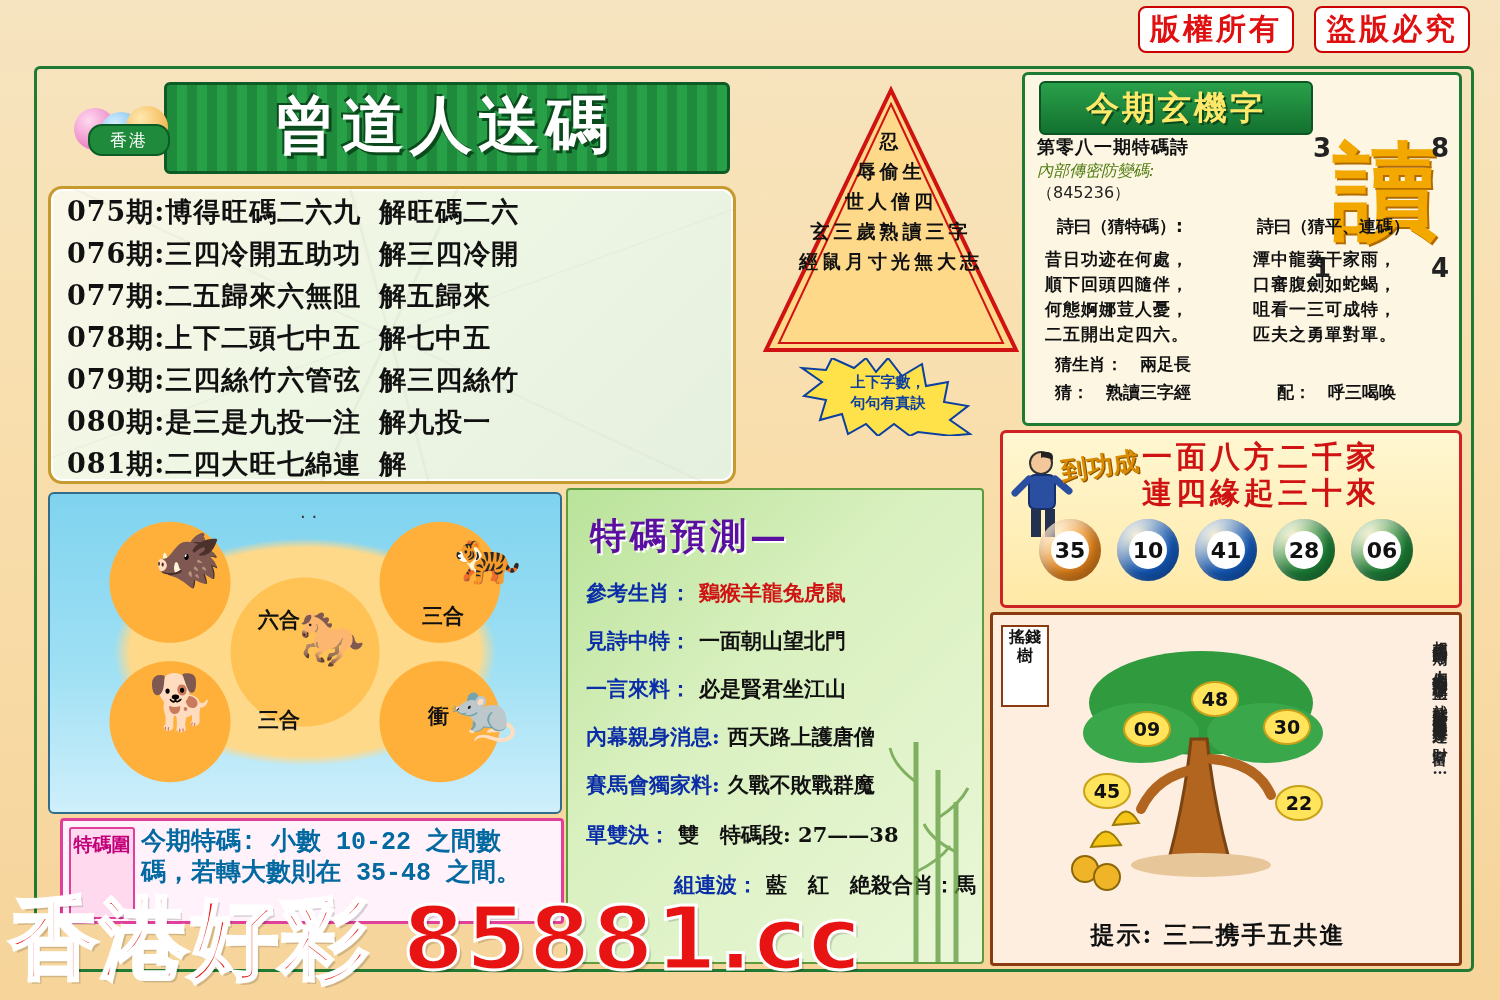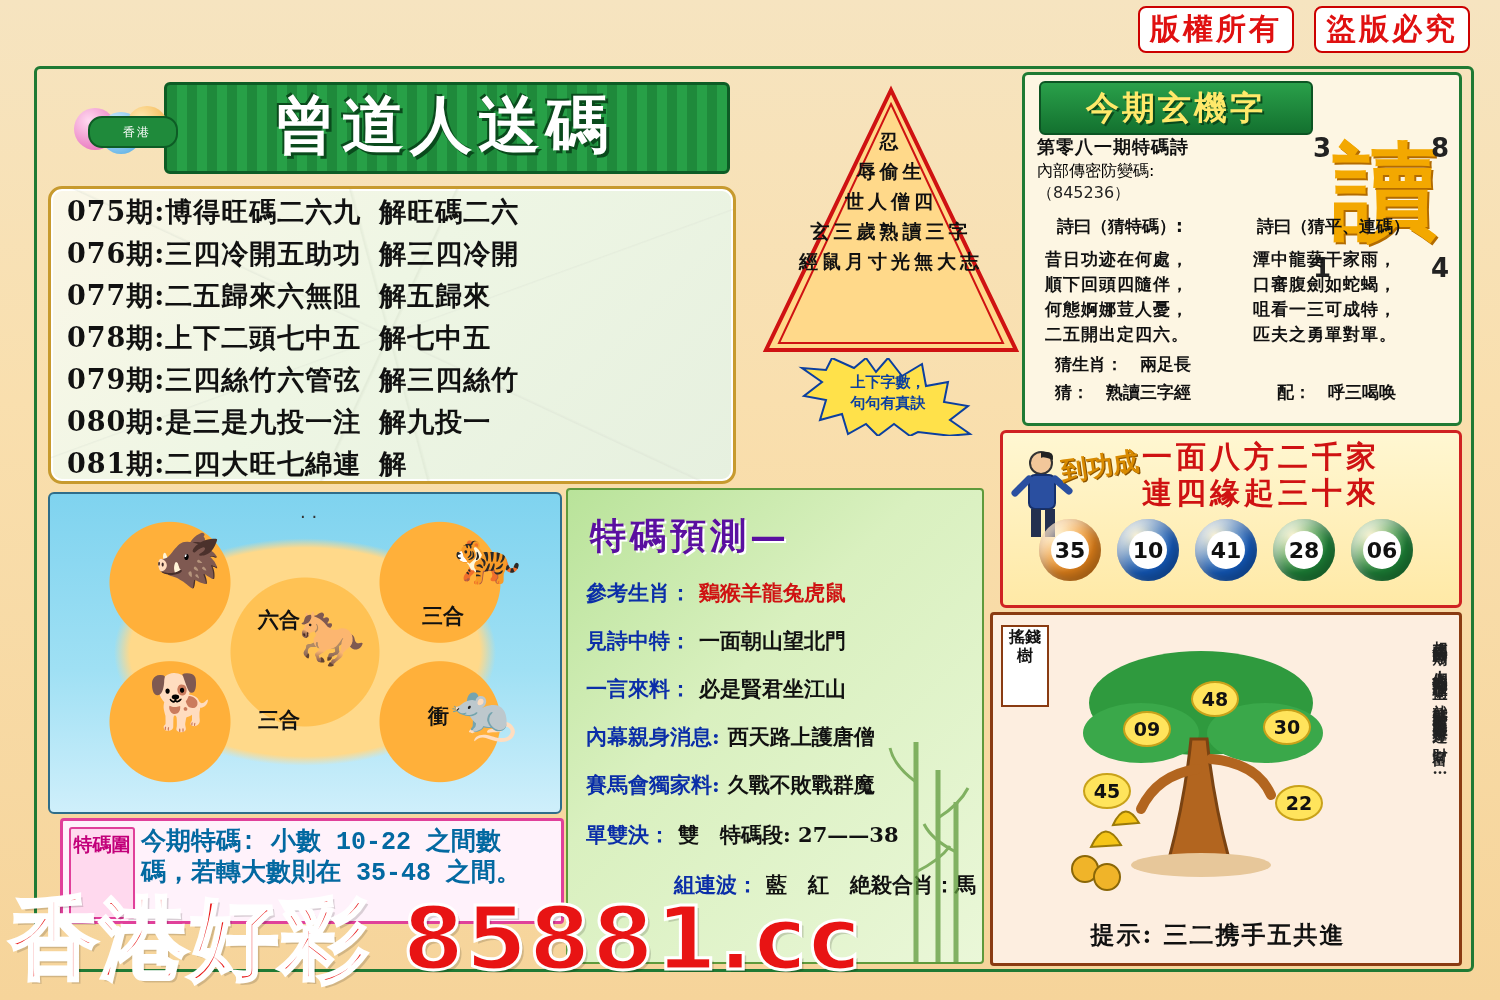--- a/index.html
+++ b/index.html
@@ -47,25 +47,24 @@
     font-family:"DejaVu Sans","Liberation Sans",sans-serif;
   }
   .hk-badge{
     position:absolute;left:30px;top:24px;width:110px;height:56px;
   }
   .hk-ball{position:absolute;width:42px;height:42px;border-radius:50%;}
   .hk-ball.b1{left:0;top:8px;background:radial-gradient(circle at 35% 30%,#ffd9f0,#e35fb2);}
   .hk-ball.b2{left:26px;top:12px;background:radial-gradient(circle at 35% 30%,#d7f0ff,#4aa6e0);}
   .hk-ball.b3{left:52px;top:6px;background:radial-gradient(circle at 35% 30%,#ffe9b0,#f0a22e);}
   .hk-text{
-    position:absolute;left:14px;top:16px;width:78px;height:28px;
-    background:#1f8a3b;border-radius:14px;color:#fff;font-size:12px;
+    position:absolute;left:14px;top:24px;width:78px;height:28px;
+    background:#1f8a3b;border-radius:14px;color:#fff;font-size:17px;
     display:flex;align-items:center;justify-content:center;letter-spacing:2px;
     border:2px solid #0d5c25;
-    padding-left:8px;
   }
 
   
   .verses{
     position:absolute;left:48px;top:186px;width:682px;height:292px;
     border:3px solid #c79a2e;border-radius:14px;
     background:linear-gradient(135deg,#fbf7e8 0%,#eef6e4 45%,#e6f0df 100%);
     box-shadow:inset 0 0 0 2px #fff;
     overflow:hidden;
   }
@@ -125,21 +124,21 @@
   }
   .cnr{position:absolute;font-size:26px;color:#222;font-weight:bold;}
   .cnr.tl{left:288px;top:58px;}
   .cnr.tr{left:406px;top:58px;}
   .cnr.bl{left:288px;top:178px;}
   .cnr.br{left:406px;top:178px;}
   .xj-sub{
     position:absolute;left:12px;top:60px;font-size:18px;color:#111;letter-spacing:1px;
     font-family:"DejaVu Serif","Liberation Serif",serif;font-weight:bold;
   }
-  .xj-sub2{position:absolute;left:12px;top:86px;font-size:16px;color:#000000;}
+  .xj-sub2{position:absolute;left:12px;top:86px;font-size:16px;color:#4d7c0f;font-style:italic;}
   .xj-sub3{position:absolute;left:12px;top:108px;font-size:16px;color:#222;}
   .poem-hdr{position:absolute;top:140px;font-size:17px;color:#111;font-weight:bold;}
   .poem-hdr.l{left:32px;}
   .poem-hdr.r{left:232px;}
   .poem{
     position:absolute;top:172px;font-size:17px;line-height:25px;color:#111;
     font-family:"DejaVu Serif","Liberation Serif",serif;font-weight:bold;letter-spacing:1px;
   }
   .poem.l{left:20px;width:200px;}
   .poem.r{left:228px;width:200px;}

